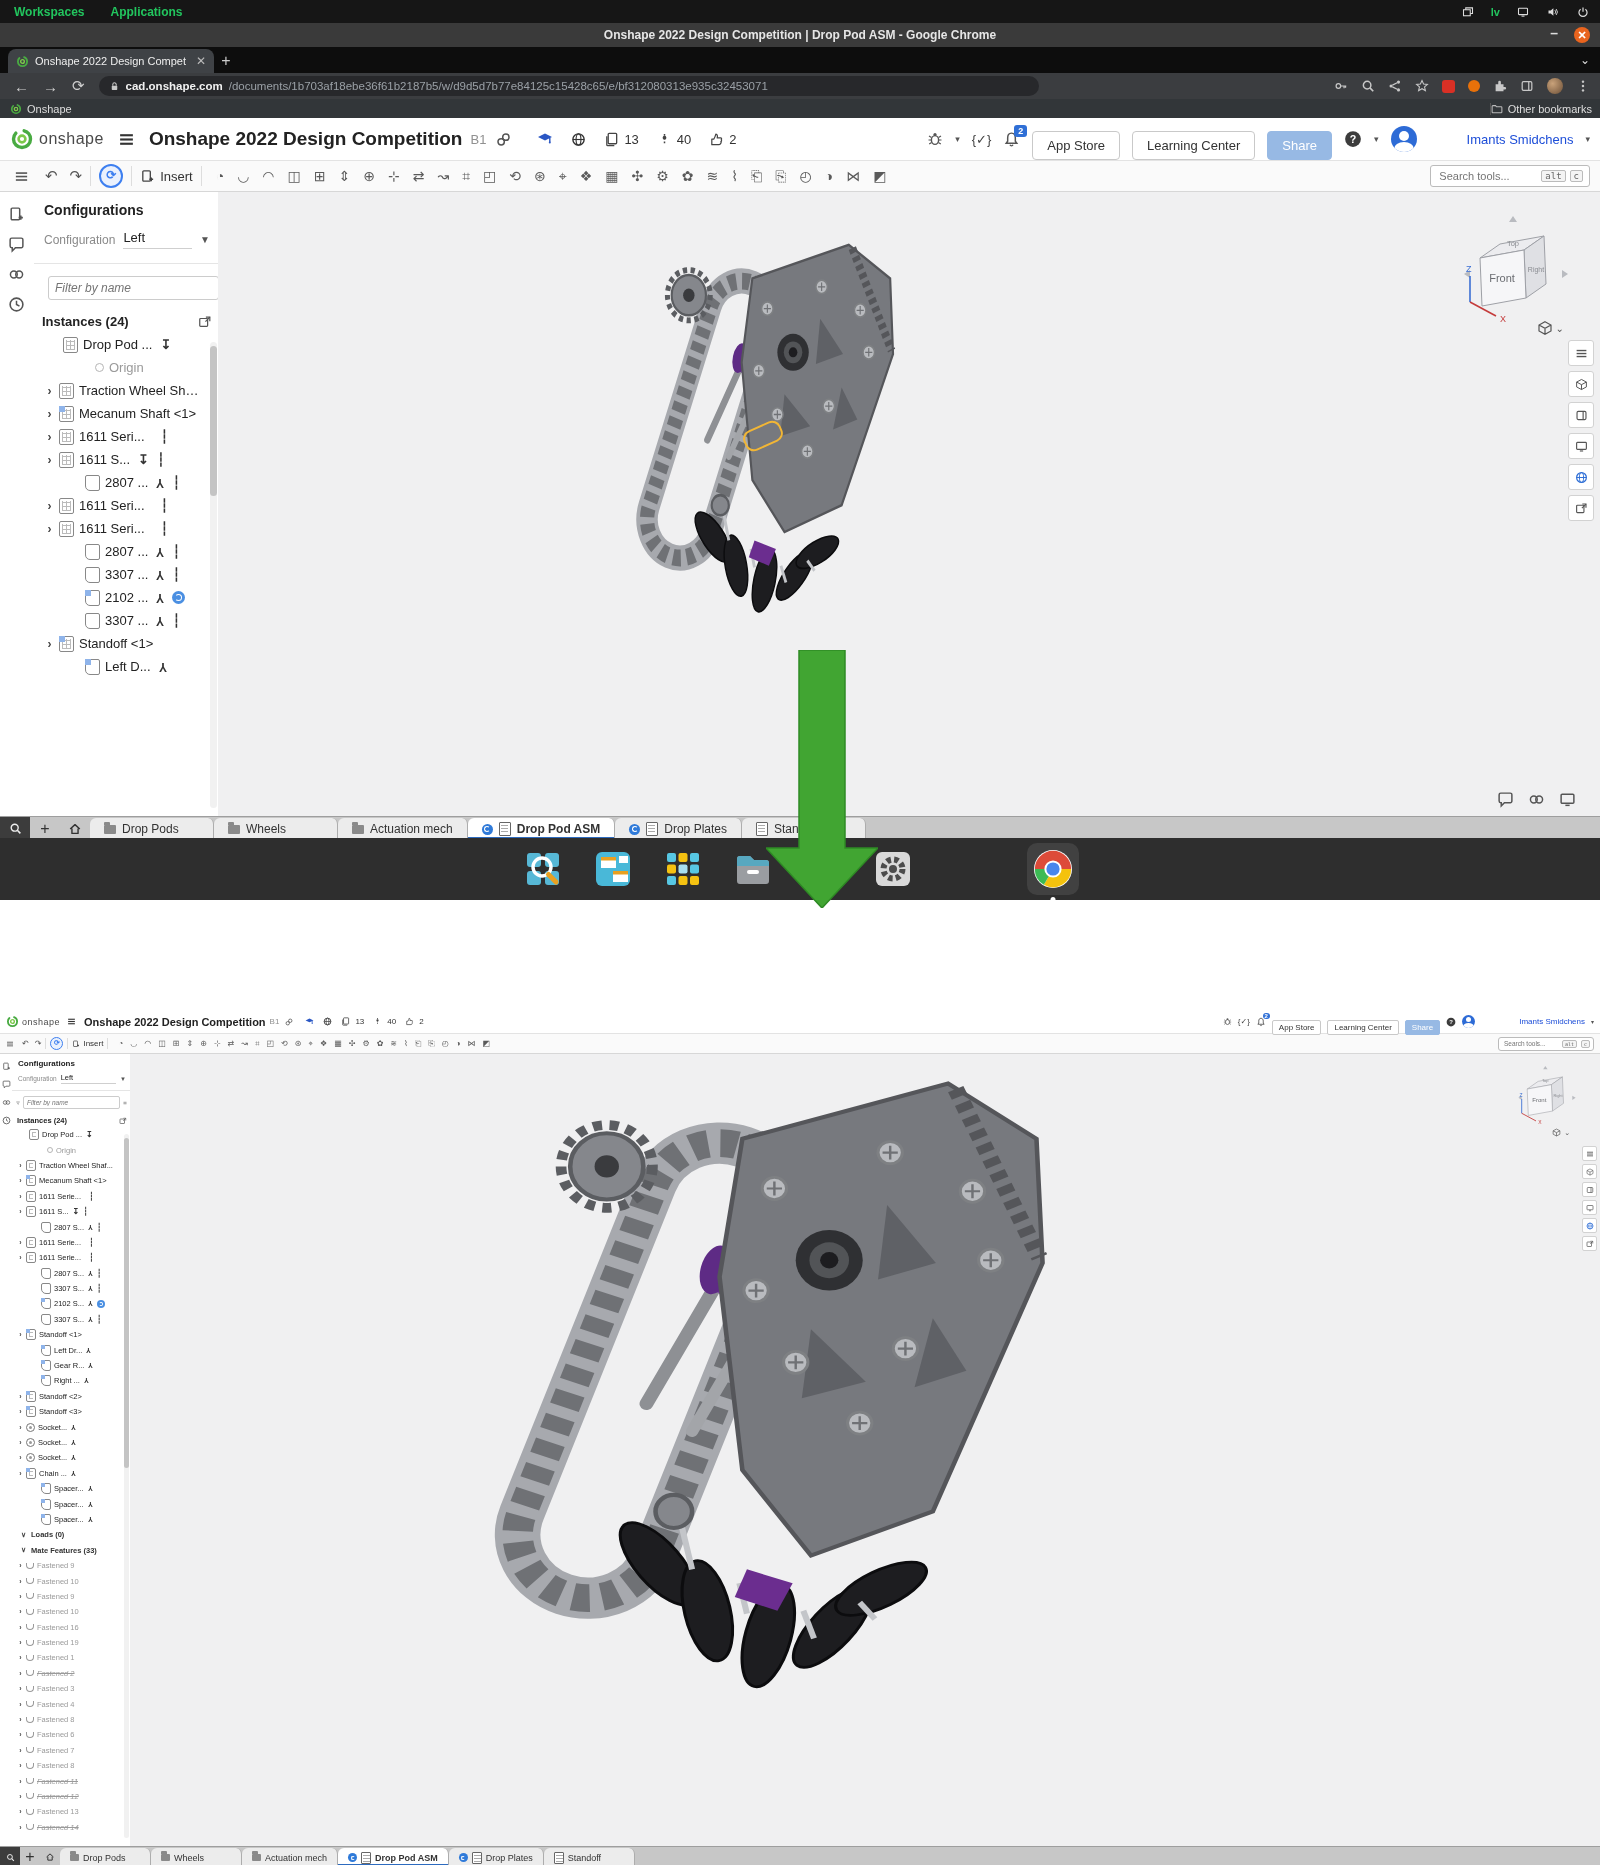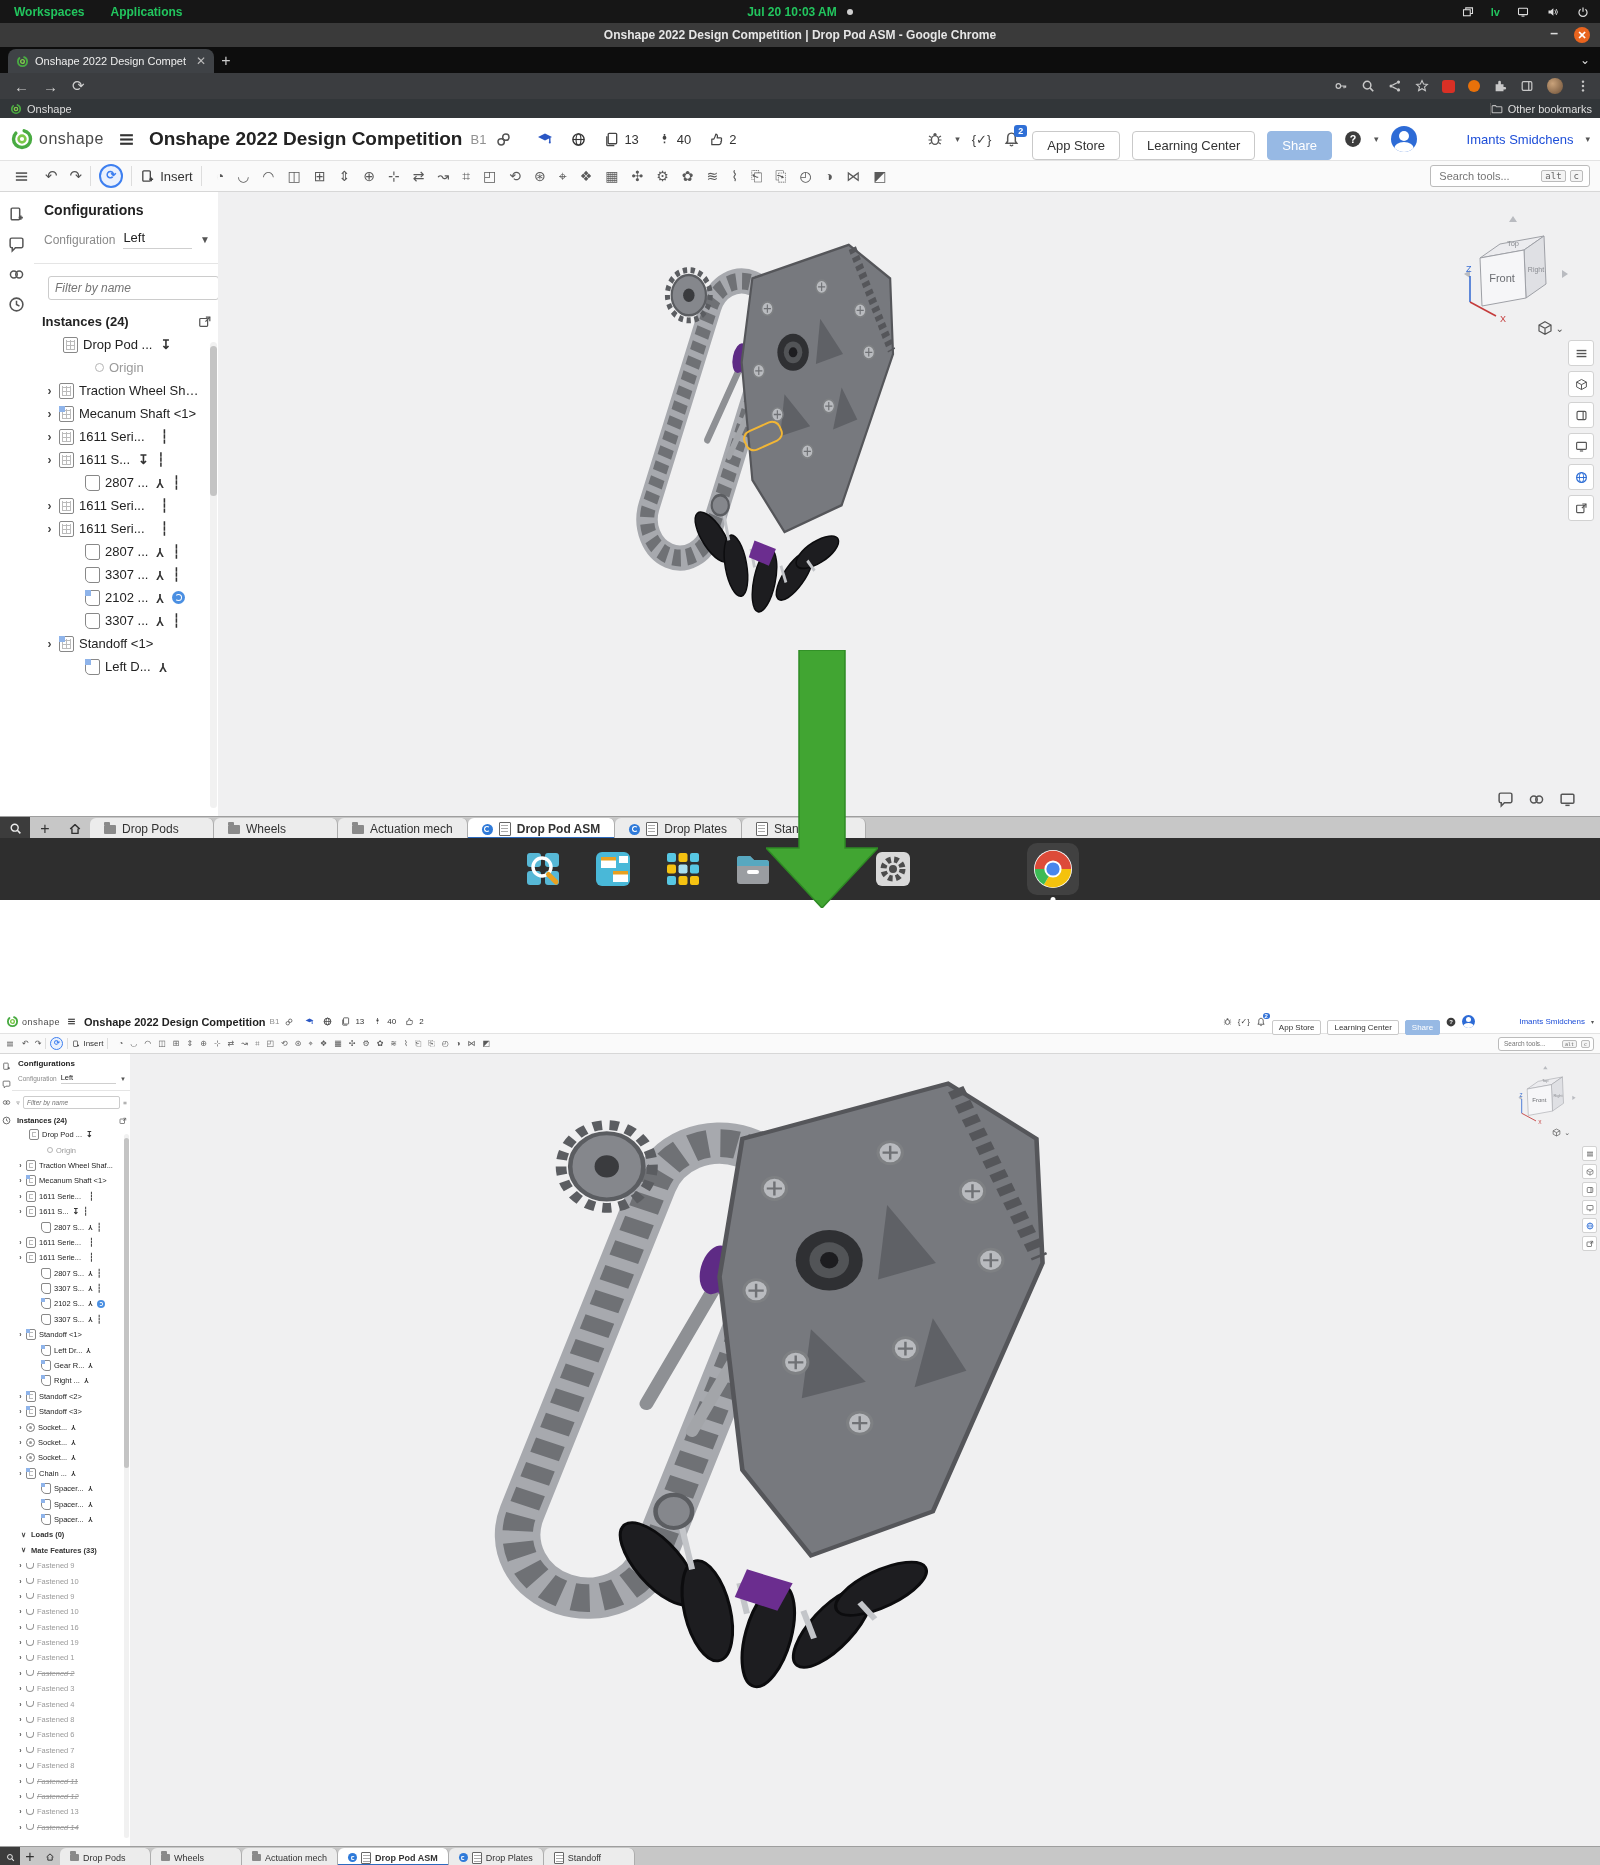--- a/index.html
+++ b/index.html
@@ -517,21 +517,20 @@
       <circle cx="22" cy="22" r="6.6" fill="#4986ec"></circle>
     </symbol>
   </defs>
 </svg>
 
 <div id="screen">
 
   <div id="desktop-bar">
     <span class="dmenu">Workspaces</span>
     <span class="dmenu" style="margin-left:26px">Applications</span>
-    <span class="dclock"><span>Jul 20  10:03 AM</span><span class="dot"></span></span>
     <span class="dright">
       <svg class="mini-ic" style="color:#ddd">
           <use href="#sym-winstack"></use>
         </svg>
       <span class="kbd-layout">lv</span>
       <svg class="mini-ic" style="color:#ddd">
           <use href="#sym-display"></use>
         </svg>
       <svg class="mini-ic" style="color:#ddd">
           <use href="#sym-volume"></use>
@@ -557,20 +556,27 @@
       <span class="x">✕</span>
     </div>
     <div class="newtab">+</div>
     <span class="strip-caret">⌄</span>
   </div>
 
   <div id="addressbar">
     <span class="navbtn">←</span>
     <span class="navbtn">→</span>
     <span class="navbtn">⟳</span>
+    <div class="urlpill">
+      <svg width="11" height="11" style="color:#c8c8c8">
+          <use href="#sym-lock"></use>
+        </svg>
+      <span class="dom">cad.onshape.com</span>
+        <span class="path">/documents/1b703af18ebe36f61b2187b5/w/d9d5d7b77e84125c15428c65/e/bf312080313e935c32453071</span>
+    </div>
     <span class="abar-right">
       <svg width="14" height="14" class="aic">
           <use href="#sym-key"></use>
         </svg>
       <svg width="14" height="14" class="aic">
           <use href="#sym-search"></use>
         </svg>
       <svg width="14" height="14" class="aic">
           <use href="#sym-share2"></use>
         </svg>

